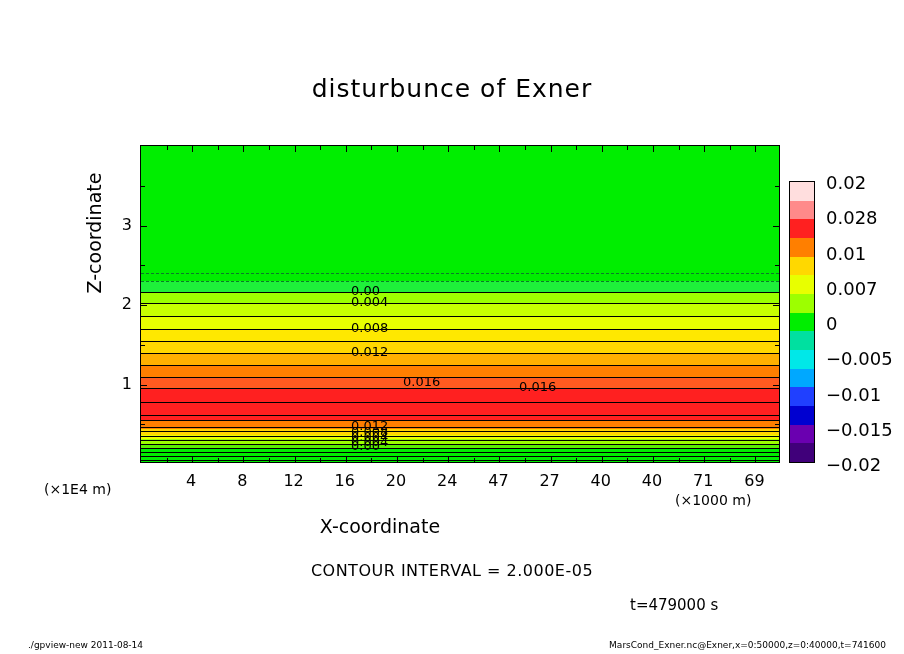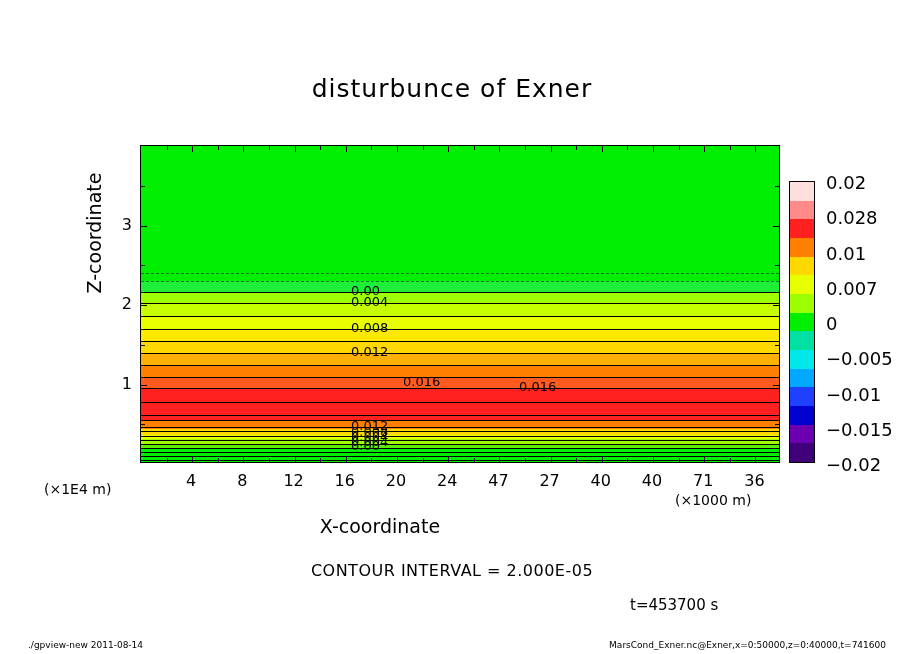--- a/index.html
+++ b/index.html
@@ -190,21 +190,21 @@
     <div class="xlab" style="left: 242.4px; top: 471px;">8</div>
     <div class="xlab" style="left: 293.6px; top: 471px;">12</div>
     <div class="xlab" style="left: 344.8px; top: 471px;">16</div>
     <div class="xlab" style="left: 396px; top: 471px;">20</div>
     <div class="xlab" style="left: 447.2px; top: 471px;">24</div>
     <div class="xlab" style="left: 498.4px; top: 471px;">47</div>
     <div class="xlab" style="left: 549.6px; top: 471px;">27</div>
     <div class="xlab" style="left: 600.8px; top: 471px;">40</div>
     <div class="xlab" style="left: 652px; top: 471px;">40</div>
     <div class="xlab" style="left: 703.2px; top: 471px;">71</div>
-    <div class="xlab" style="left: 754.4px; top: 471px;">36</div>
+    <div class="xlab" style="left: 754.4px; top: 471px;">69</div>
   </div>
 <div id="yticklabels">
     <div class="ylab" style="left: 102px; top: 383.5px;">1</div>
     <div class="ylab" style="left: 102px; top: 304px;">2</div>
     <div class="ylab" style="left: 102px; top: 224.5px;">3</div>
   </div>
 
 <div id="ytitle" class="abs">Z-coordinate</div>
 <div id="xtitle" class="abs">X-coordinate</div>
 <div id="xunit" class="abs">(×1000 m)</div>
@@ -233,15 +233,15 @@
     <div class="cbl" style="top: 251.5px;">0.01</div>
     <div class="cbl" style="top: 286.75px;">0.007</div>
     <div class="cbl" style="top: 322px;">0</div>
     <div class="cbl" style="top: 357.25px;">−0.005</div>
     <div class="cbl" style="top: 392.5px;">−0.01</div>
     <div class="cbl" style="top: 427.75px;">−0.015</div>
     <div class="cbl" style="top: 463px;">−0.02</div>
   </div>
 
 <div id="ci" class="abs">CONTOUR INTERVAL = 2.000E-05</div>
-<div id="tstamp" class="abs">t=453700 s</div>
+<div id="tstamp" class="abs">t=479000 s</div>
 <div id="footl" class="abs">./gpview-new  2011-08-14</div>
 <div id="footr" class="abs">MarsCond_Exner.nc@Exner,x=0:50000,z=0:40000,t=741600</div>
 
 </body></html>

